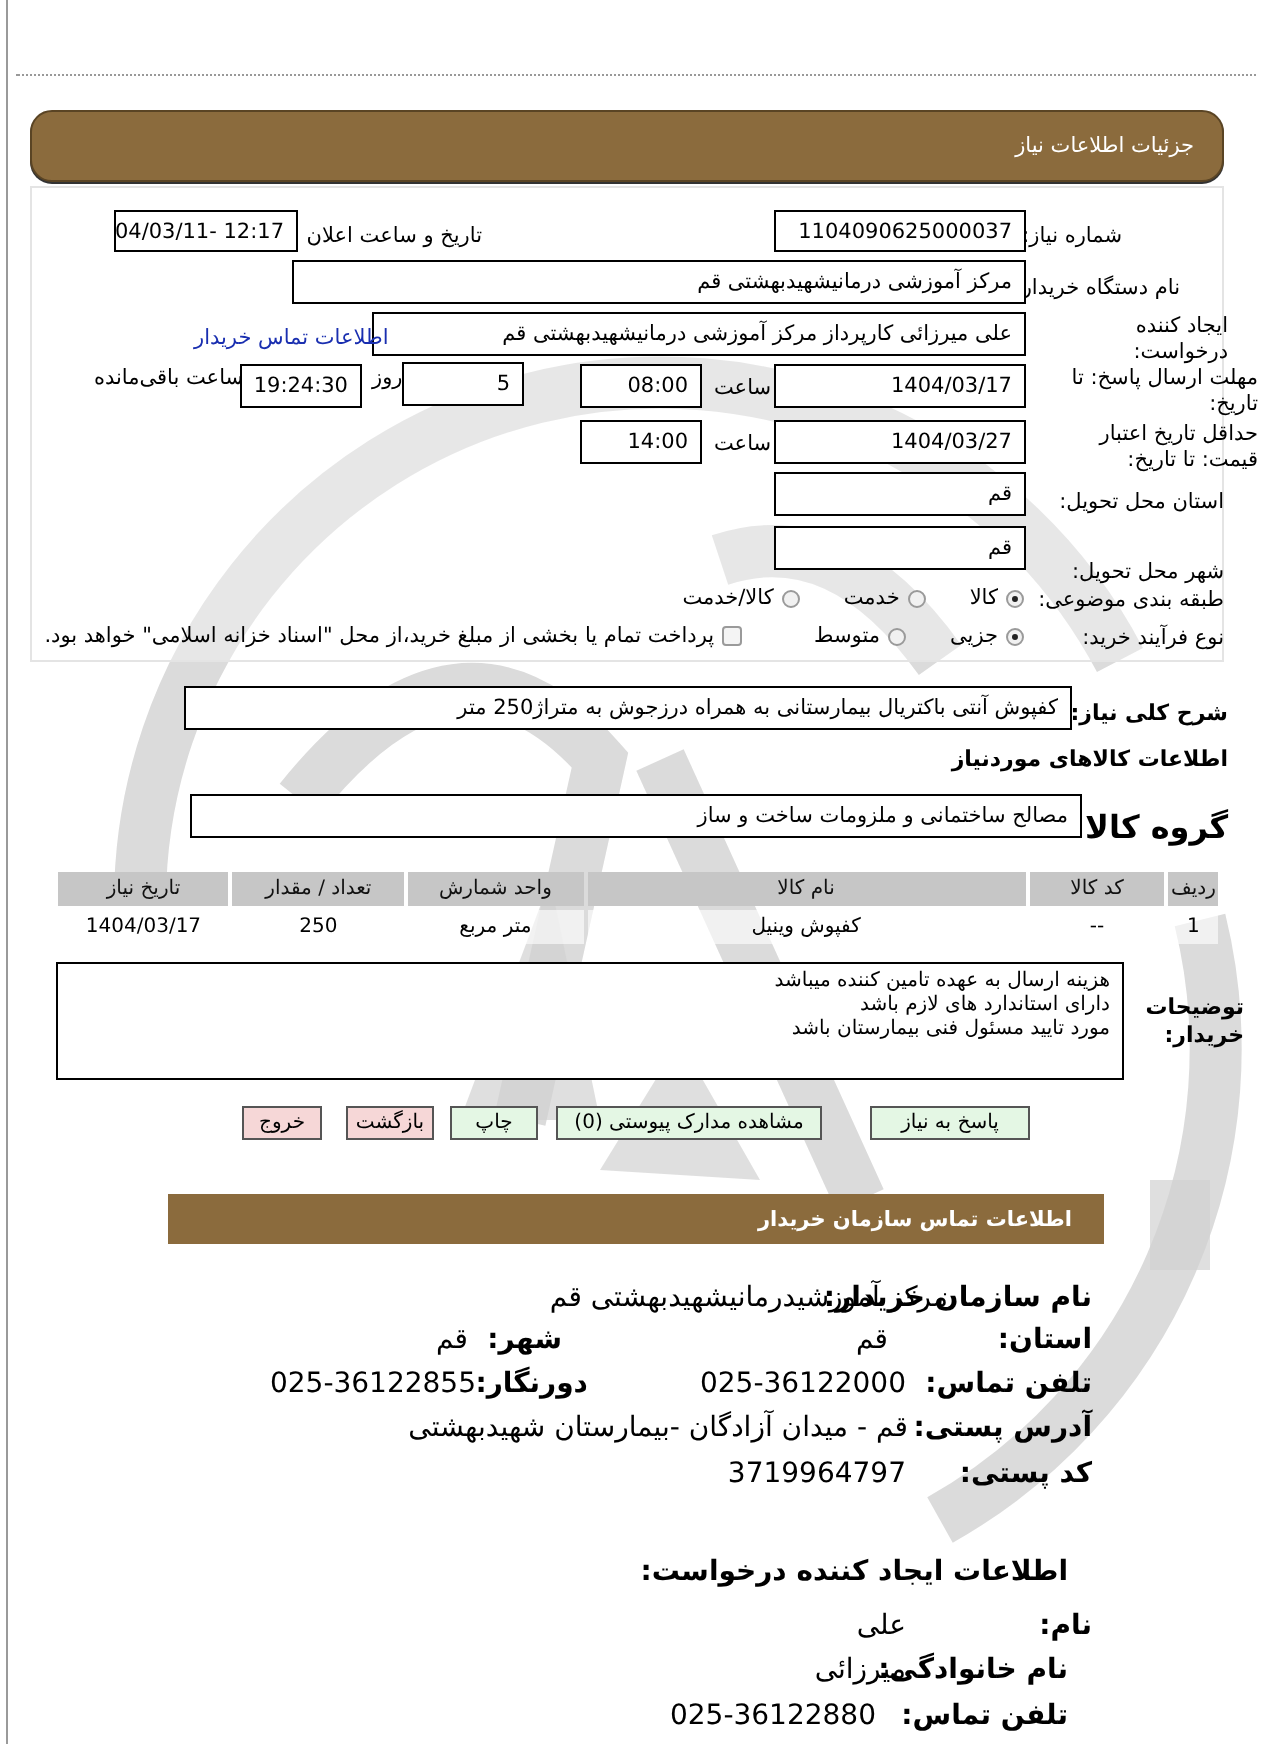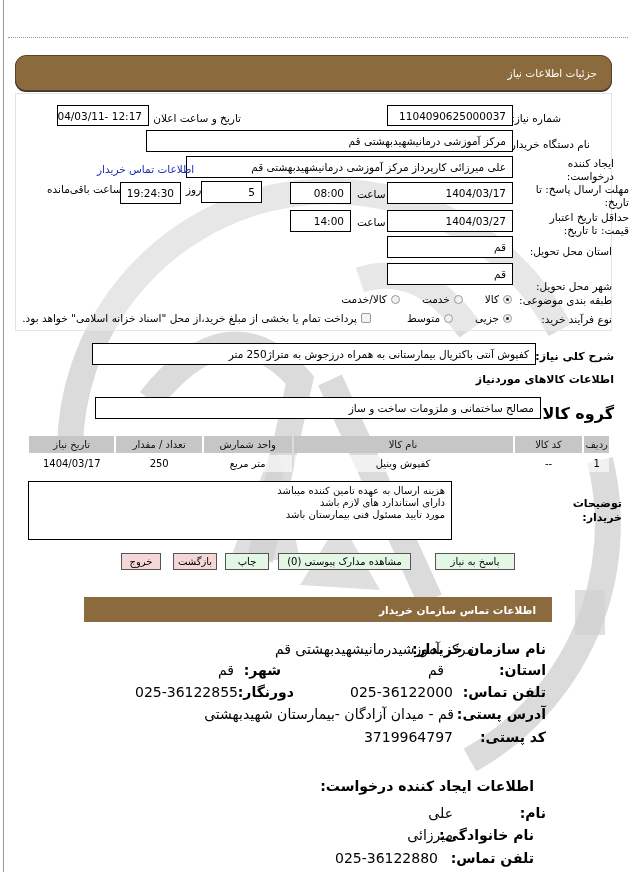--- a/index.html
+++ b/index.html
@@ -147,21 +147,21 @@
       <td>--</td>
       <td>کفپوش وینیل</td>
       <td>متر مربع</td>
       <td>250</td>
       <td>1404/03/17</td>
     </tr>
   </tbody>
 </table>
 
 <div class="lbl2 bold" style="right:12px; top:497px; width:50px; font-size:11px; line-height:14px;">توضیحات خریدار:</div>
-<div class="notes" style="left:28px; top:481px; width:424px; height:59px;">
+<div class="notes" style="left:28px; top:481px; width:534px; height:59px;">
   <div>هزینه ارسال به عهده تامین کننده میباشد</div>
   <div>دارای استاندارد های لازم باشد</div>
   <div>مورد تایید مسئول فنی  بیمارستان باشد</div>
 </div>
 
 <button class="btn green" style="left:435px; top:553px; width:80px;">پاسخ به نیاز</button>
 <button class="btn green" style="left:278px; top:553px; width:133px;">مشاهده مدارک پیوستی (0)</button>
 <button class="btn green" style="left:225px; top:553px; width:44px;">چاپ</button>
 <button class="btn red" style="left:173px; top:553px; width:44px;">بازگشت</button>
 <button class="btn red" style="left:121px; top:553px; width:40px;">خروج</button>

